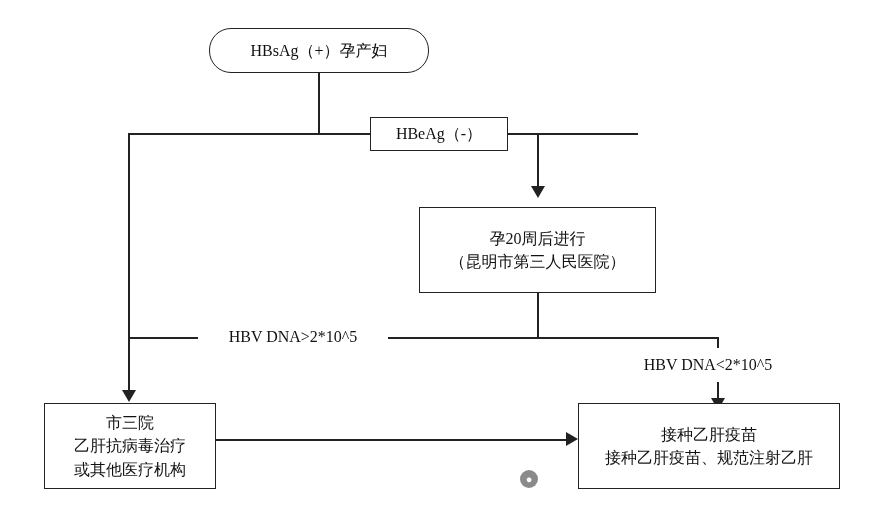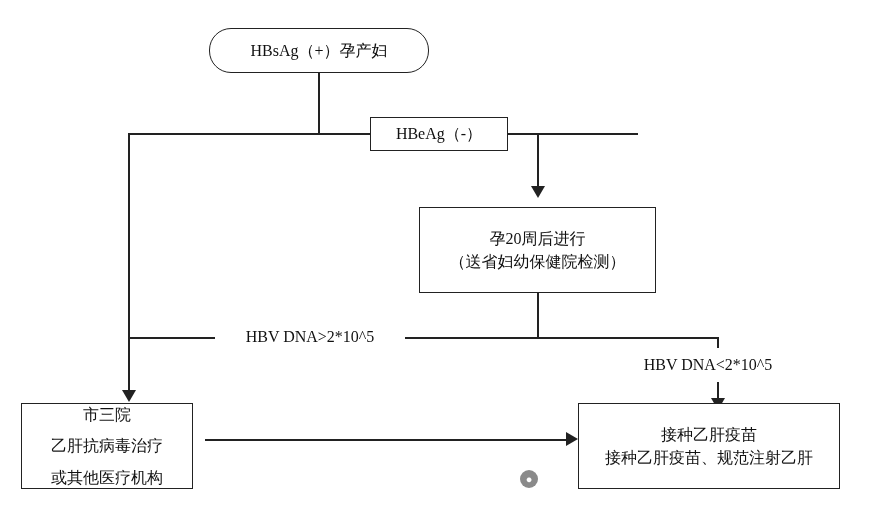--- a/index.html
+++ b/index.html
@@ -114,32 +114,32 @@
     <span class="line">HBsAg（+）孕产妇</span>
   </div>
 
 
   <div class="node" style="left:370px; top:117px; width:138px; height:34px;justify-content:center;">
     <span class="line">HBeAg（-）</span>
   </div>
 
   <div class="node" style="left:419px; top:198px; width:237px; height:86px;margin-top:9px;">
     <span class="line">孕20周后进行</span>
-    <span class="line">（送省妇幼保健院检测）</span>
+    <span class="line">（昆明市第三人民医院）</span>
   </div>
 
-  <div class="node" style="left:215px; top:320px; width:190px; height:34px; border-color:transparent;">
+  <div class="node" style="left:198px; top:320px; width:190px; height:34px; border-color:transparent;">
     <span class="line">HBV DNA&gt;2*10^5</span>
   </div>
 
   <div class="node" style="left:613px; top:348px; width:190px; height:34px; border-color:transparent;text-align:right;">
     <span class="line">HBV DNA&lt;2*10^5</span>
   </div>
 
-  <div class="node" style="left:21px; top:403px; width:172px; height:86px;gap:8px;">
+  <div class="node" style="left:44px; top:403px; width:172px; height:86px;">
     <span class="line">市三院</span>
     <span class="line">乙肝抗病毒治疗</span>
     <span class="line">或其他医疗机构</span>
   </div>
 
   <div class="node" style="left:578px; top:403px; width:262px; height:86px;">
     <span class="line">接种乙肝疫苗</span>
     <span class="line">接种乙肝疫苗、规范注射乙肝</span>
   </div>
 

